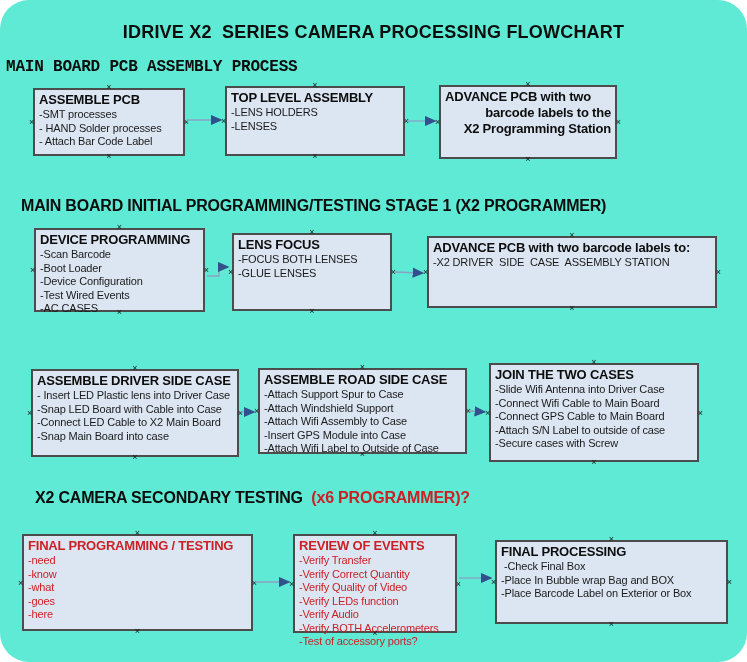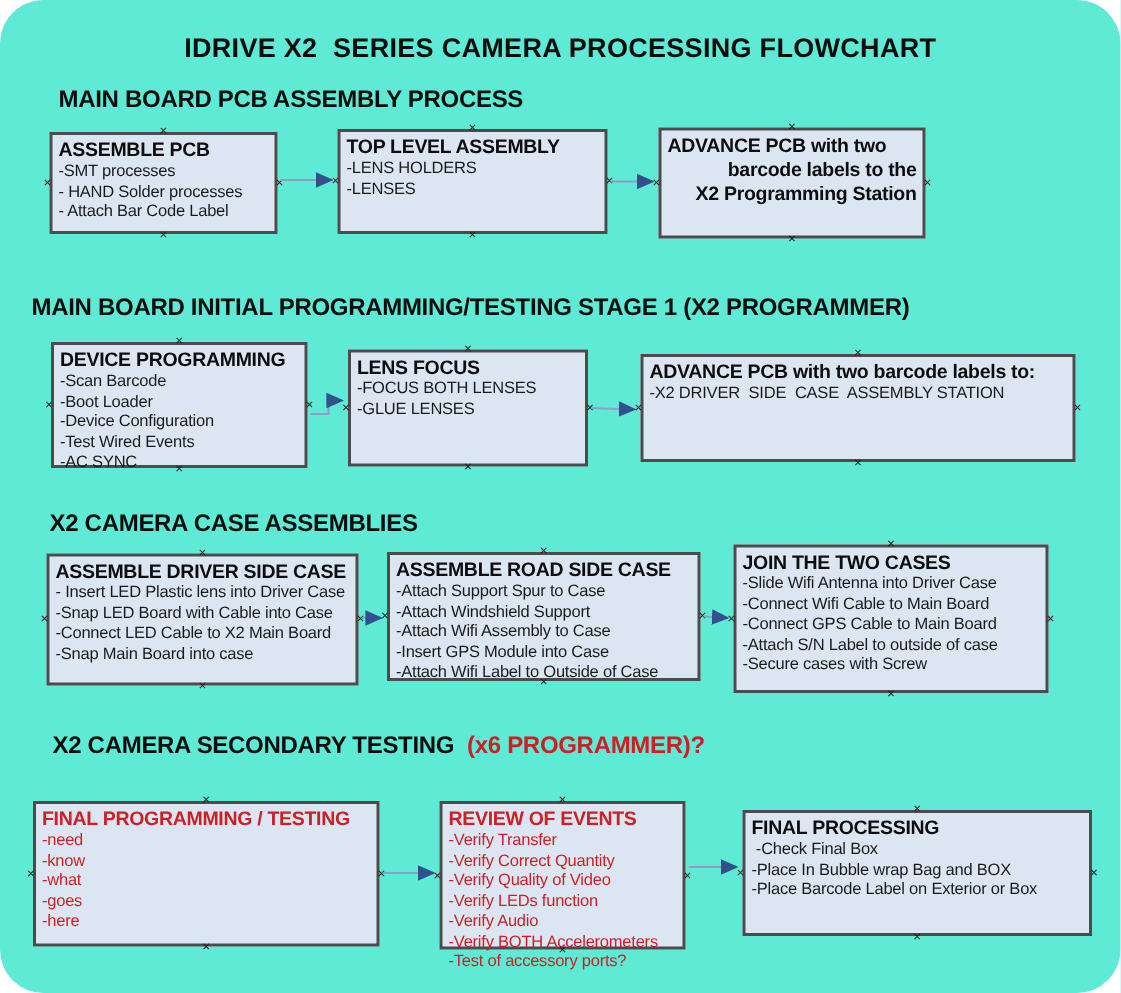--- a/index.html
+++ b/index.html
@@ -50,23 +50,22 @@
     stroke:var(--arrow_line,#8ca0c4); stroke-width:1.3; fill:none;
   }
 </style>
 </head>
 <body>
 
 <div class="canvas">
 
   <div class="chart-title">IDRIVE X2  SERIES CAMERA PROCESSING FLOWCHART</div>
 
-  <div class="section-heading" style="left:39px; top:58px;">MAIN BOARD PCB ASSEMBLY PROCESS</div>
+  <div class="section-heading" style="left:6px; top:58px;font-family:Liberation Mono, monospace;">MAIN BOARD PCB ASSEMBLY PROCESS</div>
   <div class="section-heading" style="left:21px; top:197px;">MAIN BOARD INITIAL PROGRAMMING/TESTING STAGE 1 (X2 PROGRAMMER)</div>
-  <div class="section-heading" style="left:33px; top:341px;">X2 CAMERA CASE ASSEMBLIES</div>
   <div class="section-heading" style="left:35px; top:489px;"><span>X2 CAMERA SECONDARY TESTING </span><span class="red-part"> (x6 PROGRAMMER)?</span></div>
 
   <div class="fc-box" style="left:33px; top:88px; width:152px; height:68px;">
     <div class="box-title">ASSEMBLE PCB</div>
     <div class="box-items">
         <div class="box-item">-SMT processes</div>
         <div class="box-item">- HAND Solder processes</div>
         <div class="box-item">- Attach Bar Code Label</div>
       </div>
   <span class="anchor anchor-top">×</span>
@@ -97,21 +96,21 @@
       <span class="anchor anchor-right">×</span>
     </div>
 
   <div class="fc-box" style="left:34px; top:228px; width:171px; height:84px;">
     <div class="box-title">DEVICE PROGRAMMING</div>
     <div class="box-items">
         <div class="box-item">-Scan Barcode</div>
         <div class="box-item">-Boot Loader</div>
         <div class="box-item">-Device Configuration</div>
         <div class="box-item">-Test Wired Events</div>
-        <div class="box-item">-AC SYNC</div>
+        <div class="box-item">-AC CASES</div>
       </div>
   <span class="anchor anchor-top">×</span>
       <span class="anchor anchor-bottom">×</span>
       <span class="anchor anchor-left">×</span>
       <span class="anchor anchor-right">×</span>
     </div>
   <div class="fc-box" style="left:232px; top:233px; width:160px; height:78px;">
     <div class="box-title">LENS FOCUS</div>
     <div class="box-items">
         <div class="box-item">-FOCUS BOTH LENSES</div>

